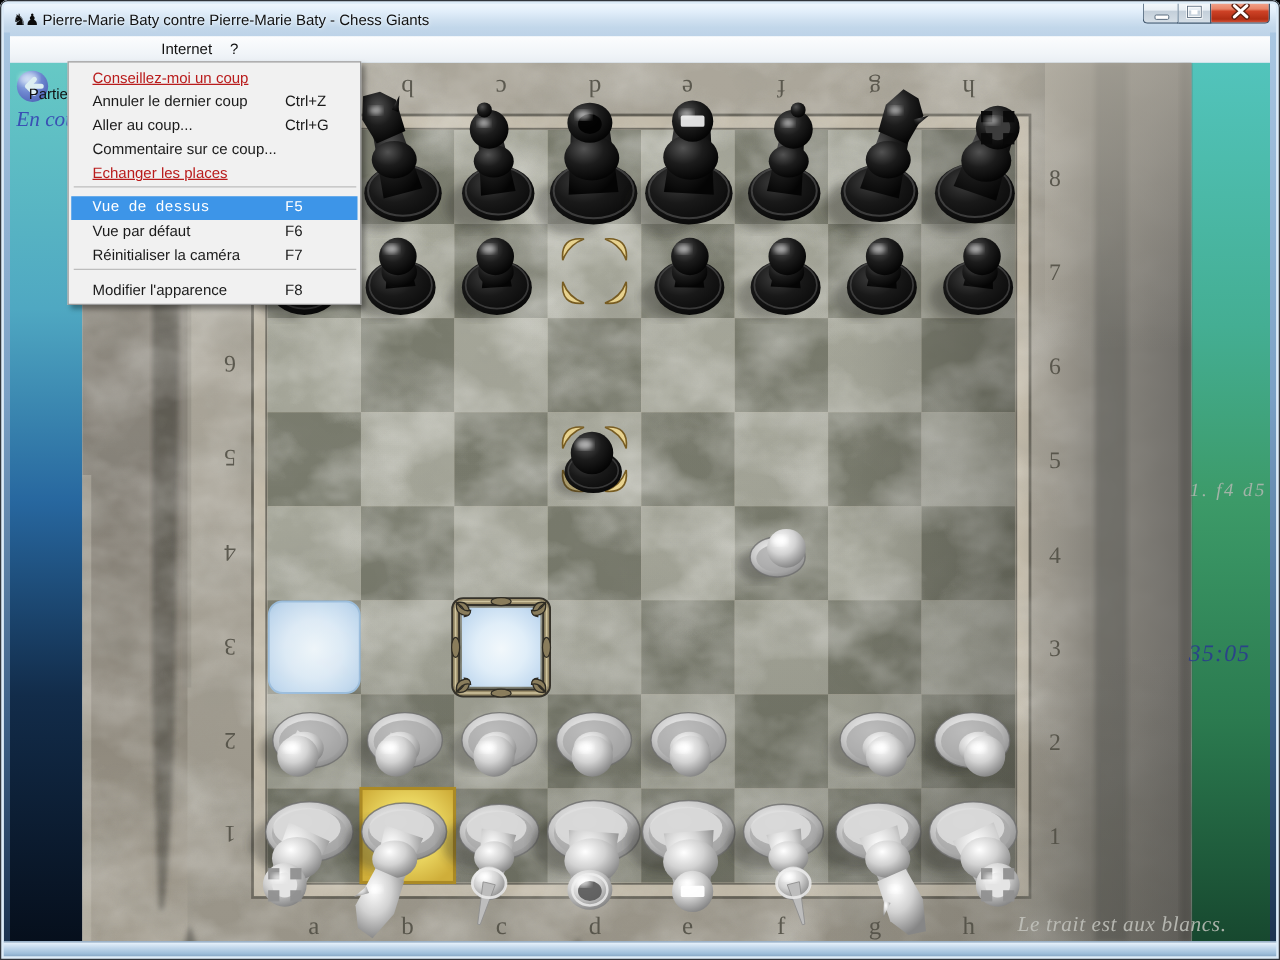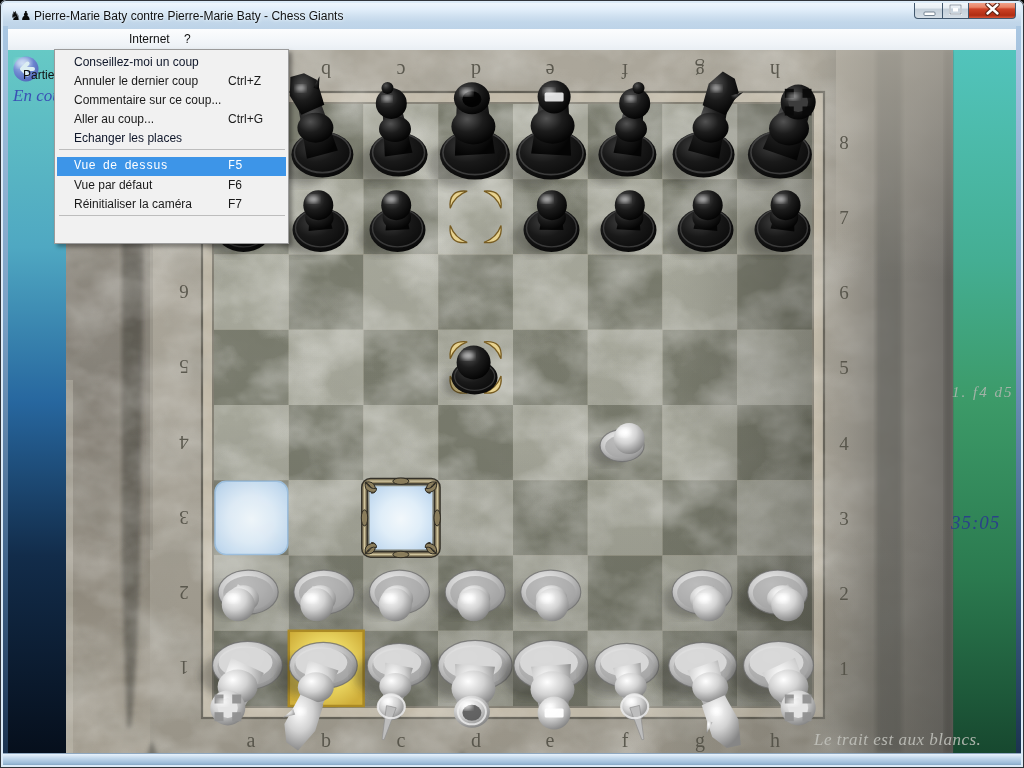--- a/index.html
+++ b/index.html
@@ -34,21 +34,21 @@
 #mb2 { left:51px; border:1px solid #7b8085; border-radius:3px;
   background:linear-gradient(#dde3ea,#eef2f6); box-shadow:inset 0 1px 2px rgba(90,100,110,.5);margin-top:21px; }
 #mb3 { left:114px; }
 #mb4 { left:169px; }
 #menu { position:absolute; left:54px; top:49px; width:235px; height:195px;
   background:#f1f1f1; border:1px solid #9b9b9b; z-index:60; padding-top:3px;
   box-shadow:3px 3px 4px rgba(0,0,0,0.35); font-size:12px; }
 .mi { height:19px; line-height:19px; margin:0 2px; padding-left:17px; padding-right:8px;
   color:#1a1a1a; position:relative; }
 .mi .sc { position:absolute; left:171px; }
-.mi.dis { color:#0f172a; }
+.mi.dis { color:#b91c1c;text-decoration:underline; }
 .mi.hl { background:#3d95e8; color:#fff;font-family:Liberation Mono, monospace; }
 .sep { height:9px; margin:0 3px 0 4px; position:relative; }
 .sep::after { content:""; position:absolute; left:0; right:0; top:1px; border-top:1px solid #bdbdbd; }
 </style></head>
 <body>
 <div id="win">
   <svg width="1008" height="703" viewBox="8 50 1008 703" style="position:absolute;left:8px;top:50px">
       <defs>
 <linearGradient id="lband" x1="0" y1="0" x2="0" y2="1">
  <stop offset="0" stop-color="#66c9c5"></stop>
@@ -608,25 +608,26 @@
   </div>
   <div id="menubar">
     <span class="mb" id="mb1">Partie</span>
     <span class="mb" id="mb2">Echiquier</span>
     <span class="mb" id="mb3">Internet</span>
     <span class="mb" id="mb4">?</span>
   </div>
   <div id="menu">
 <div class="mi dis"><span>Conseillez-moi un coup</span></div>
 <div class="mi"><span>Annuler le dernier coup</span><span class="sc">Ctrl+Z</span></div>
+<div class="mi"><span>Aller au coup...</span><span class="sc">Ctrl+G</span></div>
 <div class="mi"><span>Commentaire sur ce coup...</span></div>
-<div class="mi"><span>Aller au coup...</span><span class="sc">Ctrl+G</span></div>
 <div class="mi dis"><span>Echanger les places</span></div>
 <div class="sep"></div>
 <div class="mi hl"><span>Vue de dessus</span><span class="sc">F5</span></div>
 <div class="mi"><span>Vue par défaut</span><span class="sc">F6</span></div>
 <div class="mi"><span>Réinitialiser la caméra</span><span class="sc">F7</span></div>
 <div class="sep"></div>
+<div class="mi"><span>Modifier l'apparence</span><span class="sc">F8</span></div>
 </div>
   <div id="brdl"></div>
     <div id="brdr"></div>
     <div id="brdb"></div>
   <div id="frame"></div>
 </div>
 </body></html>

